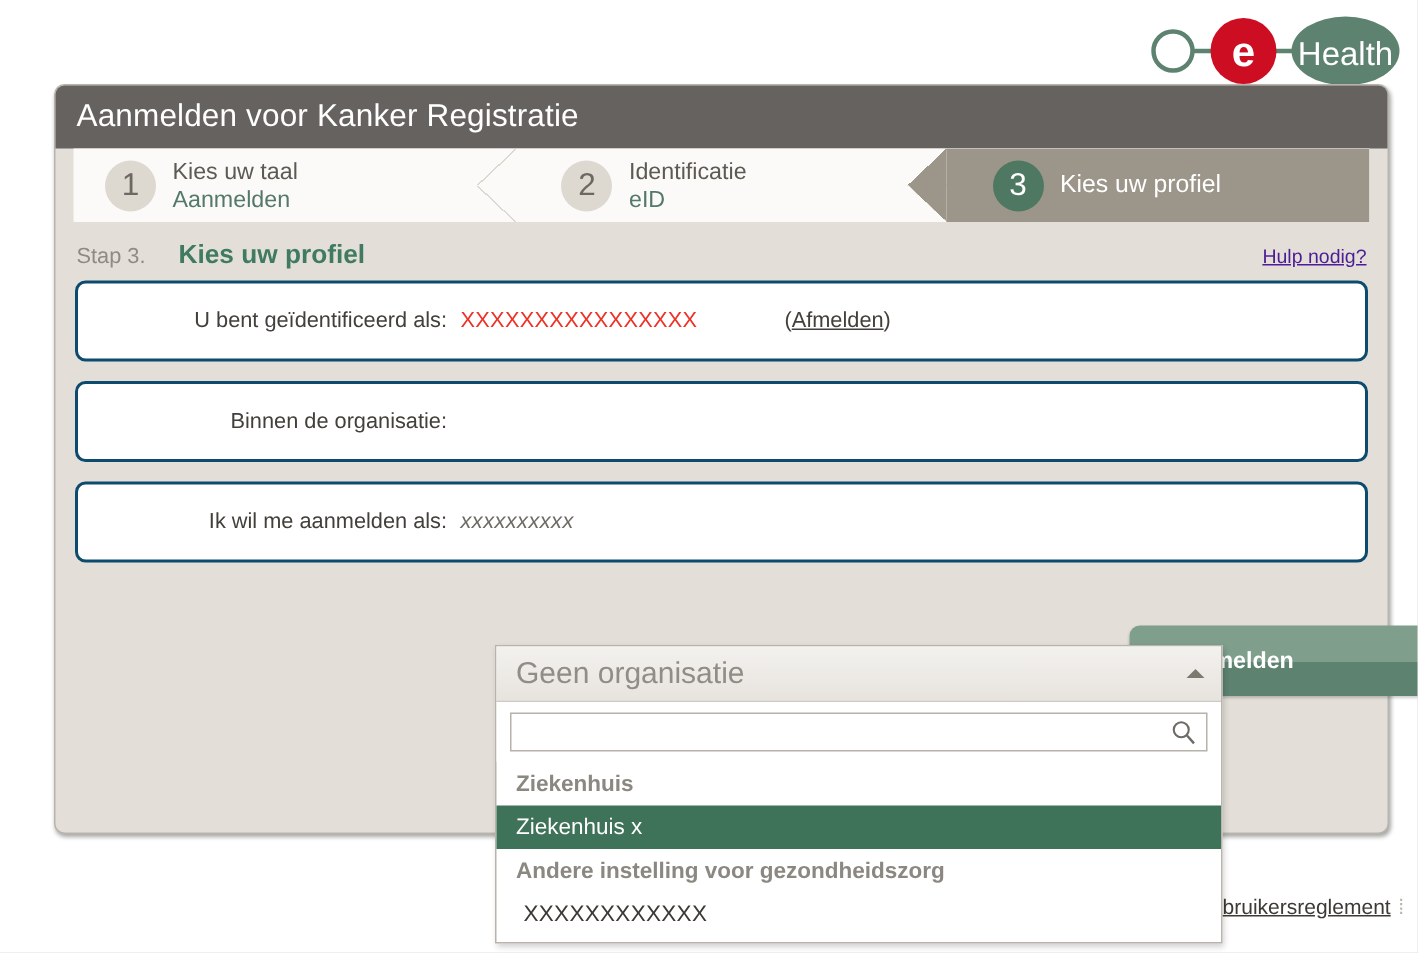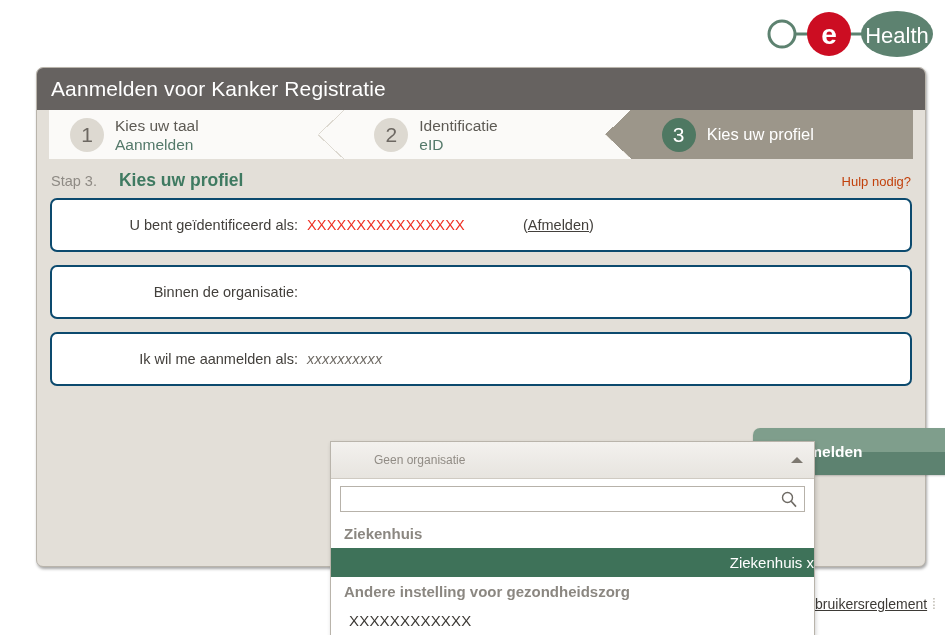--- a/index.html
+++ b/index.html
@@ -22,21 +22,21 @@
     left: 766px;
     width: 168px;
     height: 50px;
   }
   .logo-svg { display: block; }
 
   
   .card {
     position: absolute;
     left: 36px;
-    top: 67px;
+    top: 56px;
     width: 890px;
     height: 500px;
     background: #e3dfd8;
     border-radius: 7px;
     box-shadow: 1px 2px 3px rgba(0,0,0,0.35);
     border: 1px solid #b9b4ab;
     box-sizing: border-box;
   }
 
   .card-title {
@@ -148,21 +148,22 @@
     margin-right: 22px;
   }
   .subhead-title {
     font-size: 17.5px;
     font-weight: bold;
     color: #3f7a61;
     flex: 1;
   }
   .help-link {
     font-size: 13px;
-    color: #c2410c;
+    color: #4c1d95;
+    text-decoration: underline;
     cursor: pointer;
   }
 
   
   .panels {
     position: relative;
     padding: 9px 13px 0 13px;
   }
   .panel {
     background: #ffffff;
@@ -243,23 +244,22 @@
     height: 36px;
     background: linear-gradient(to bottom, #f3f1ee 0%, #e7e4df 100%);
     display: flex;
     align-items: center;
     padding: 0 11px 0 13px;
     border-bottom: 1px solid #cfcac2;
     cursor: pointer;
   }
   .dd-toggle-text {
     flex: 1;
-    font-size: 12px;
+    font-size: 20px;
     color: #918c85;
-    margin-left: 30px;
   }
   .caret-up {
     width: 0; height: 0;
     border-left: 6px solid transparent;
     border-right: 6px solid transparent;
     border-bottom: 6px solid #7d7870;
   }
   .dd-search {
     padding: 7px 9px 7px 9px;
     background: #ffffff;
@@ -297,21 +297,20 @@
   }
   .dd-option {
     font-size: 15px;
     color: #3d3a36;
     padding: 6px 0 6px 13px;
     cursor: pointer;
   }
   .dd-option.selected {
     background: #3e7259;
     color: #ffffff;
-    text-align: right;
   }
   .dd-option.plain {
     padding-left: 18px;
     letter-spacing: .2px;
   }
 
   
   .footer {
     position: absolute;
     left: 0;

